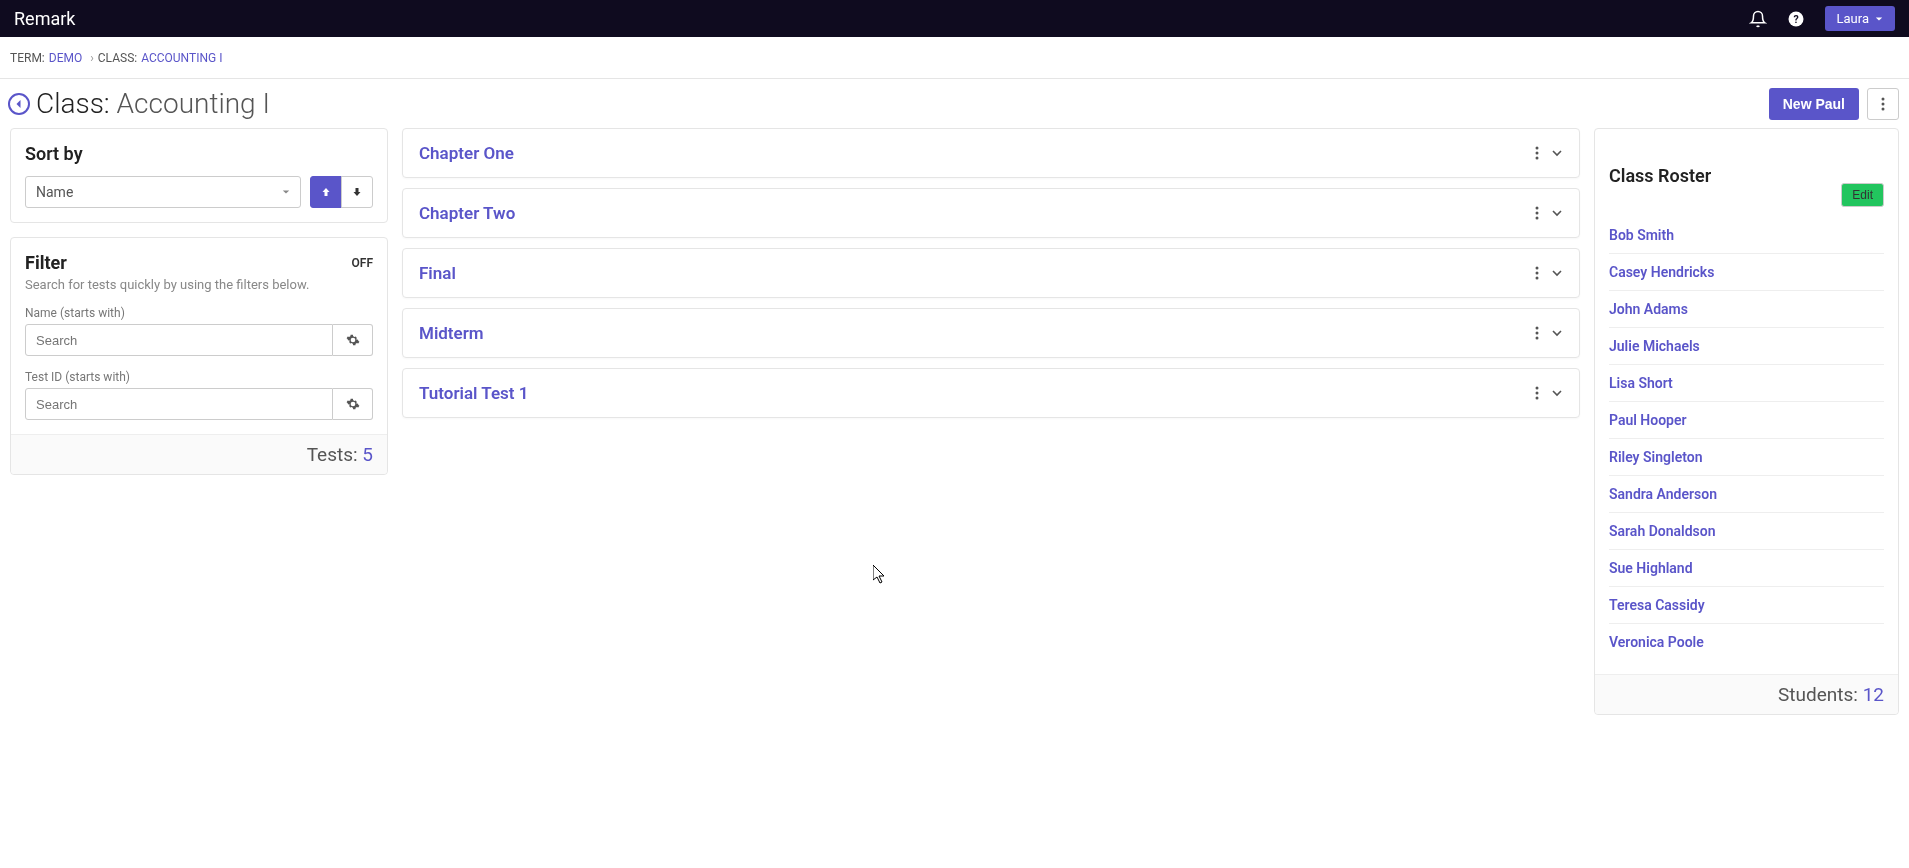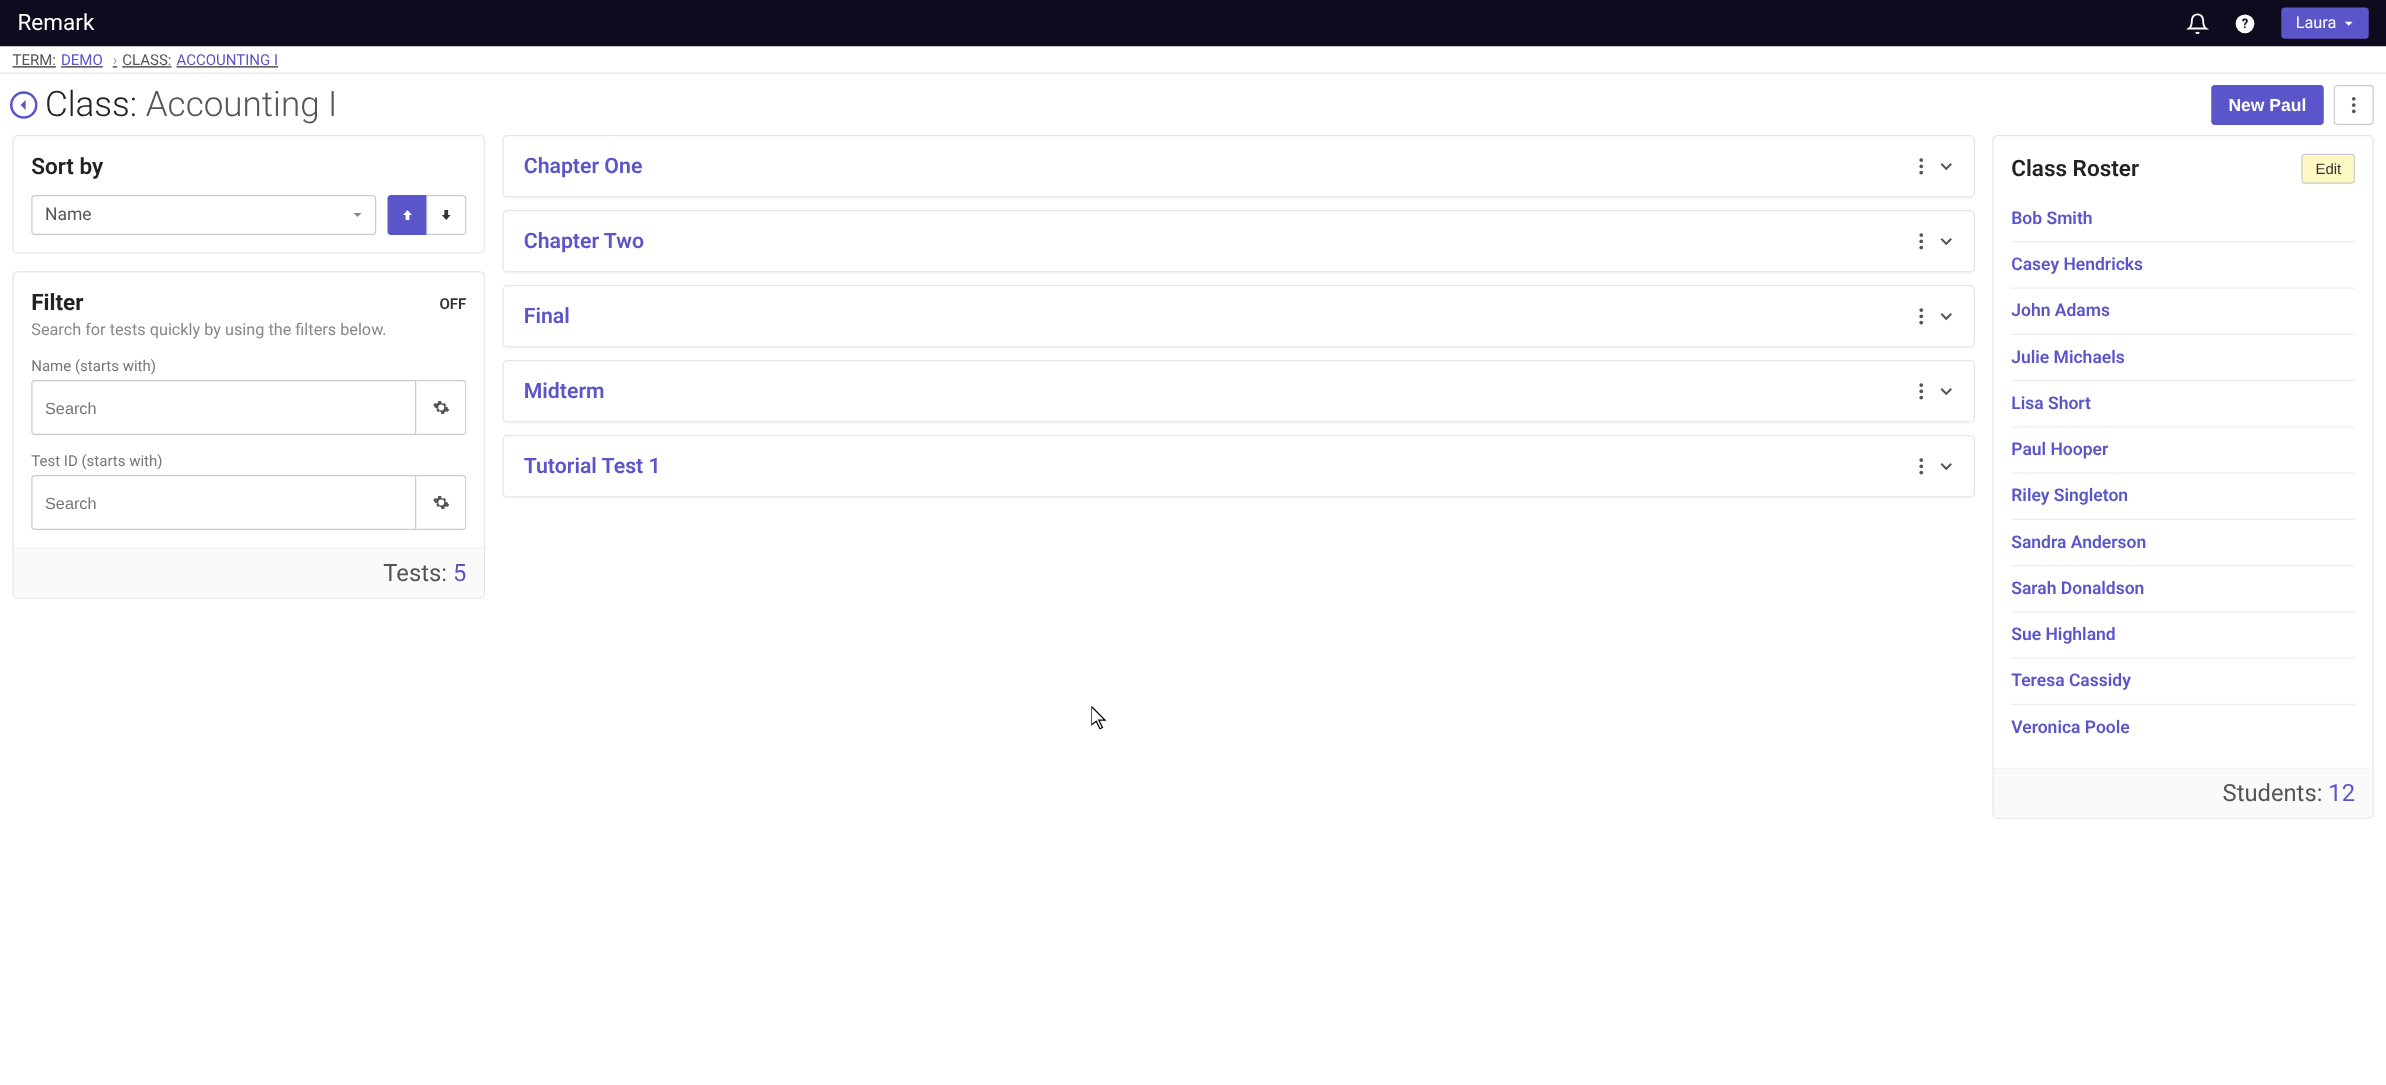--- a/index.html
+++ b/index.html
@@ -6,21 +6,21 @@
     body { font-family: "Segoe UI", -apple-system, BlinkMacSystemFont, Roboto, "Helvetica Neue", Arial, sans-serif; background: #fff; color: #333; }
     
     
     .top-header { background: #0f0b1f; color: #fff; height: 37px; display: flex; align-items: center; padding: 0 14px; justify-content: space-between; }
     .brand { font-size: 18px; font-weight: 400; color: #fff; }
     .top-right { display: flex; align-items: center; gap: 20px; }
     .icon-btn { color: #fff; cursor: pointer; display: flex; align-items: center; justify-content: center; }
     .user-menu { background: #5a55c9; color: #fff; padding: 5px 12px; border-radius: 3px; display: flex; align-items: center; gap: 6px; font-size: 13px; cursor: pointer; }
 
     
-    .breadcrumb-bar { height: 22px; display: flex; align-items: center; padding: 0 10px; border-bottom: 1px solid #e5e5e5; font-size: 12px; text-decoration: underline; }
+    .breadcrumb-bar { height: 42px; display: flex; align-items: center; padding: 0 10px; border-bottom: 1px solid #e5e5e5; font-size: 12px; }
     .breadcrumb-bar .muted { color: #555; }
     .breadcrumb-bar a { color: #5a55c9; text-decoration: none; margin: 0 4px; }
     .breadcrumb-bar .sep { color: #999; margin: 0 4px; }
 
     
     .title-row { display: flex; align-items: center; justify-content: space-between; padding: 8px 10px 8px 8px; }
     .title-left { display: flex; align-items: center; gap: 6px; }
     .back-circle { width: 22px; height: 22px; border: 2px solid #5a55c9; border-radius: 50%; display: flex; align-items: center; justify-content: center; cursor: pointer; }
     .back-circle svg { fill: #5a55c9; }
     .page-title { font-size: 28px; font-weight: 300; color: #222; }
@@ -49,36 +49,36 @@
     .sq-btn.active { background: #5a55c9; border-color: #5a55c9; color: #fff; }
     .sq-btn:not(.active) { background: #fff; color: #333; }
 
     
     .filter-header { display: flex; justify-content: space-between; align-items: center; }
     .filter-title { font-size: 18px; font-weight: 700; color: #222; }
     .filter-off { font-size: 12px; font-weight: 600; color: #333; }
     .filter-desc { font-size: 13px; color: #888; margin-top: 4px; margin-bottom: 14px; }
     .field-label { font-size: 12px; color: #777; margin-bottom: 4px; }
     .input-group { display: flex; margin-bottom: 14px; }
-    .input-group input { flex: 1; height: 44px; border: 1px solid #ccc; border-radius: 3px 0 0 3px; padding: 0 10px; font-size: 13px; outline: none; }
+    .input-group input { flex: 1; height: 32px; border: 1px solid #ccc; border-radius: 3px 0 0 3px; padding: 0 10px; font-size: 13px; outline: none; }
     .input-group .addon { width: 40px; border: 1px solid #ccc; border-left: none; border-radius: 0 3px 3px 0; display: flex; align-items: center; justify-content: center; color: #555; cursor: pointer; }
     .card-footer { background: #fafafa; border-top: 1px solid #eee; padding: 8px 14px; text-align: right; font-size: 19px; color: #555; border-radius: 0 0 4px 4px; }
     .card-footer .num { color: #5a55c9; }
 
     
     .test-card { border: 1px solid #e5e5e5; border-radius: 4px; margin-bottom: 10px; box-shadow: 0 1px 2px rgba(0,0,0,0.03); }
     .test-card-inner { display: flex; align-items: center; justify-content: space-between; padding: 14px 16px; }
     .test-name { color: #5a55c9; font-size: 17px; font-weight: 600; cursor: pointer; }
     .test-actions { display: flex; align-items: center; gap: 12px; color: #555; }
     .test-actions span { cursor: pointer; }
 
     
     .roster-header { display: flex; justify-content: space-between; align-items: center; margin-bottom: 10px; }
     .roster-title { font-size: 18px; font-weight: 600; color: #222; }
-    .btn-outline-sm { border: 1px solid #ccc; background: #fef9c3; padding: 4px 10px; font-size: 12px; border-radius: 3px; cursor: pointer; color: #333; }
+    .btn-outline-sm { border: 1px solid #ccc; background: #22c55e; padding: 4px 10px; font-size: 12px; border-radius: 3px; cursor: pointer; color: #333; margin-top: 40px; }
     .roster-list { }
     .roster-item { padding: 10px 0; border-bottom: 1px solid #eee; color: #5a55c9; font-size: 14px; font-weight: 600; cursor: pointer; }
     .roster-item:last-child { border-bottom: none; }
 
     
     .fake-cursor { position: absolute; left: 873px; top: 565px; pointer-events: none; }
 
     svg { display: block; }
   </style>
 </head>

